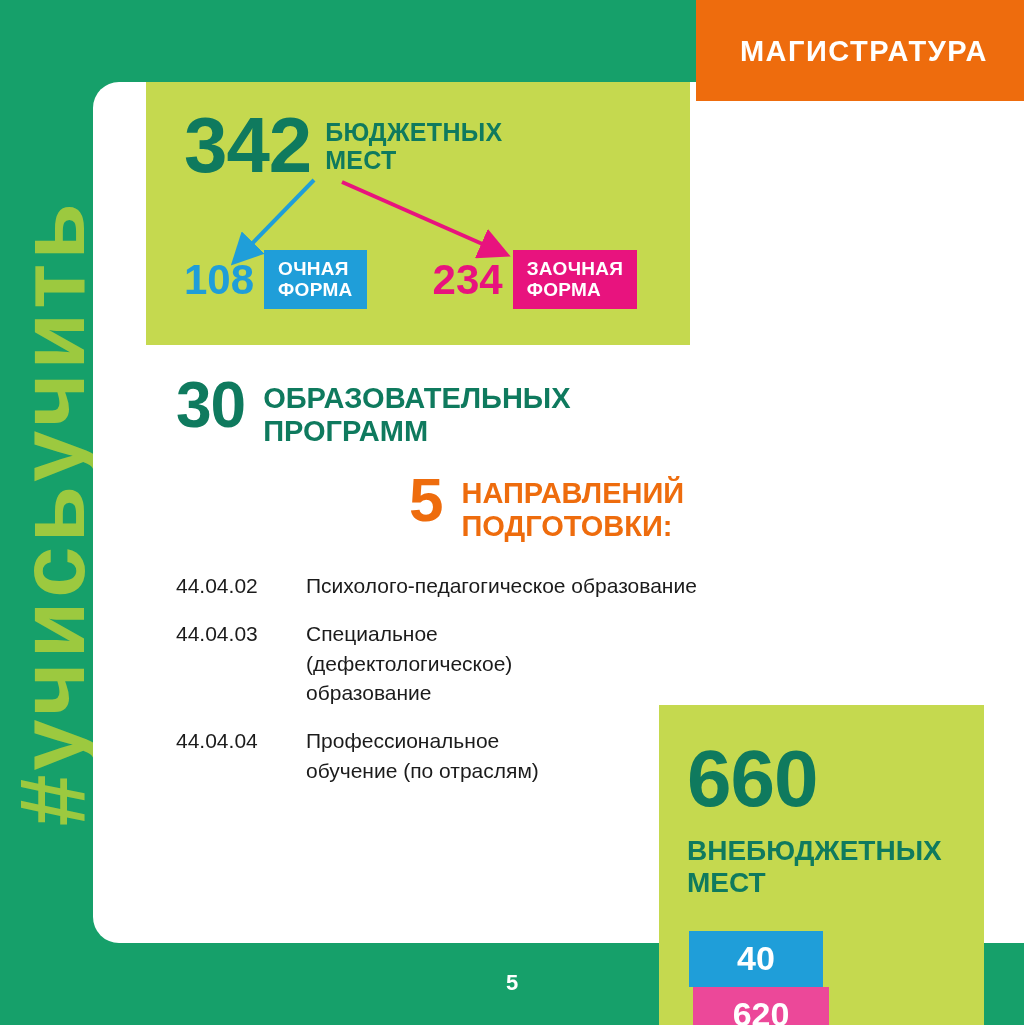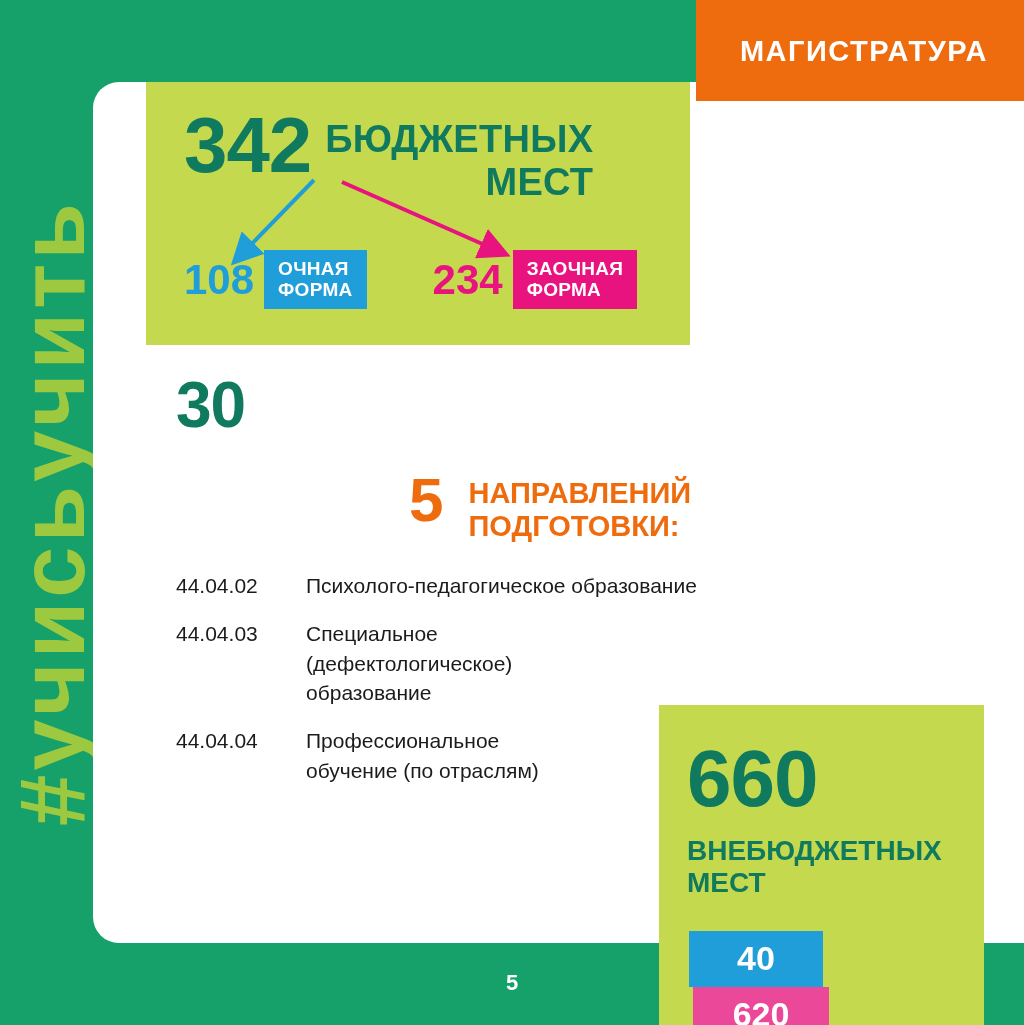--- a/index.html
+++ b/index.html
@@ -82,27 +82,26 @@
   }
   .big-number {
     color: #0f7a5e;
     font-size: 78px;
     font-weight: bold;
     line-height: 0.92;
     letter-spacing: -1px;
   }
   .budget-label {
     color: #0f7a5e;
-    font-size: 38px;
+    font-size: 25px;
     font-weight: bold;
     line-height: 1.12;
     margin-left: 14px;
     margin-top: 8px;
     letter-spacing: 0.3px;
-    text-align: right;
   }
 
   .arrows-svg {
     position: absolute;
     left: 0;
     top: 0;
     width: 604px;
     height: 263px;
     pointer-events: none;
   }
@@ -174,21 +173,21 @@
     color: #ee6c0d;
     font-size: 62px;
     font-weight: bold;
     line-height: 0.95;
   }
   .directions-label {
     color: #ee6c0d;
     font-size: 29px;
     font-weight: bold;
     line-height: 1.14;
-    margin-left: 25px;
+    margin-left: 18px;
     margin-top: 6px;
   }
 
   
   .prog-list {
     position: absolute;
     left: 176px;
     top: 571px;
     width: 680px;
   }
@@ -302,20 +301,22 @@
     <div class="chip chip-blue" style="white-space: pre-line;">ОЧНАЯ
 ФОРМА</div>
     <div class="num-pink">234</div>
     <div class="chip chip-pink" style="white-space: pre-line;">ЗАОЧНАЯ
 ФОРМА</div>
   </div>
 </div>
 
 <div class="programs-row">
   <div class="programs-num">30</div>
+  <div class="programs-label" style="white-space: pre-line;">ОБРАЗОВАТЕЛЬНЫХ
+ПРОГРАММ</div>
 </div>
 
 <div class="directions-row">
   <div class="directions-num">5</div>
   <div class="directions-label" style="white-space: pre-line;">НАПРАВЛЕНИЙ
 ПОДГОТОВКИ:</div>
 </div>
 
 <div class="prog-list">
   <div class="prog-item">

